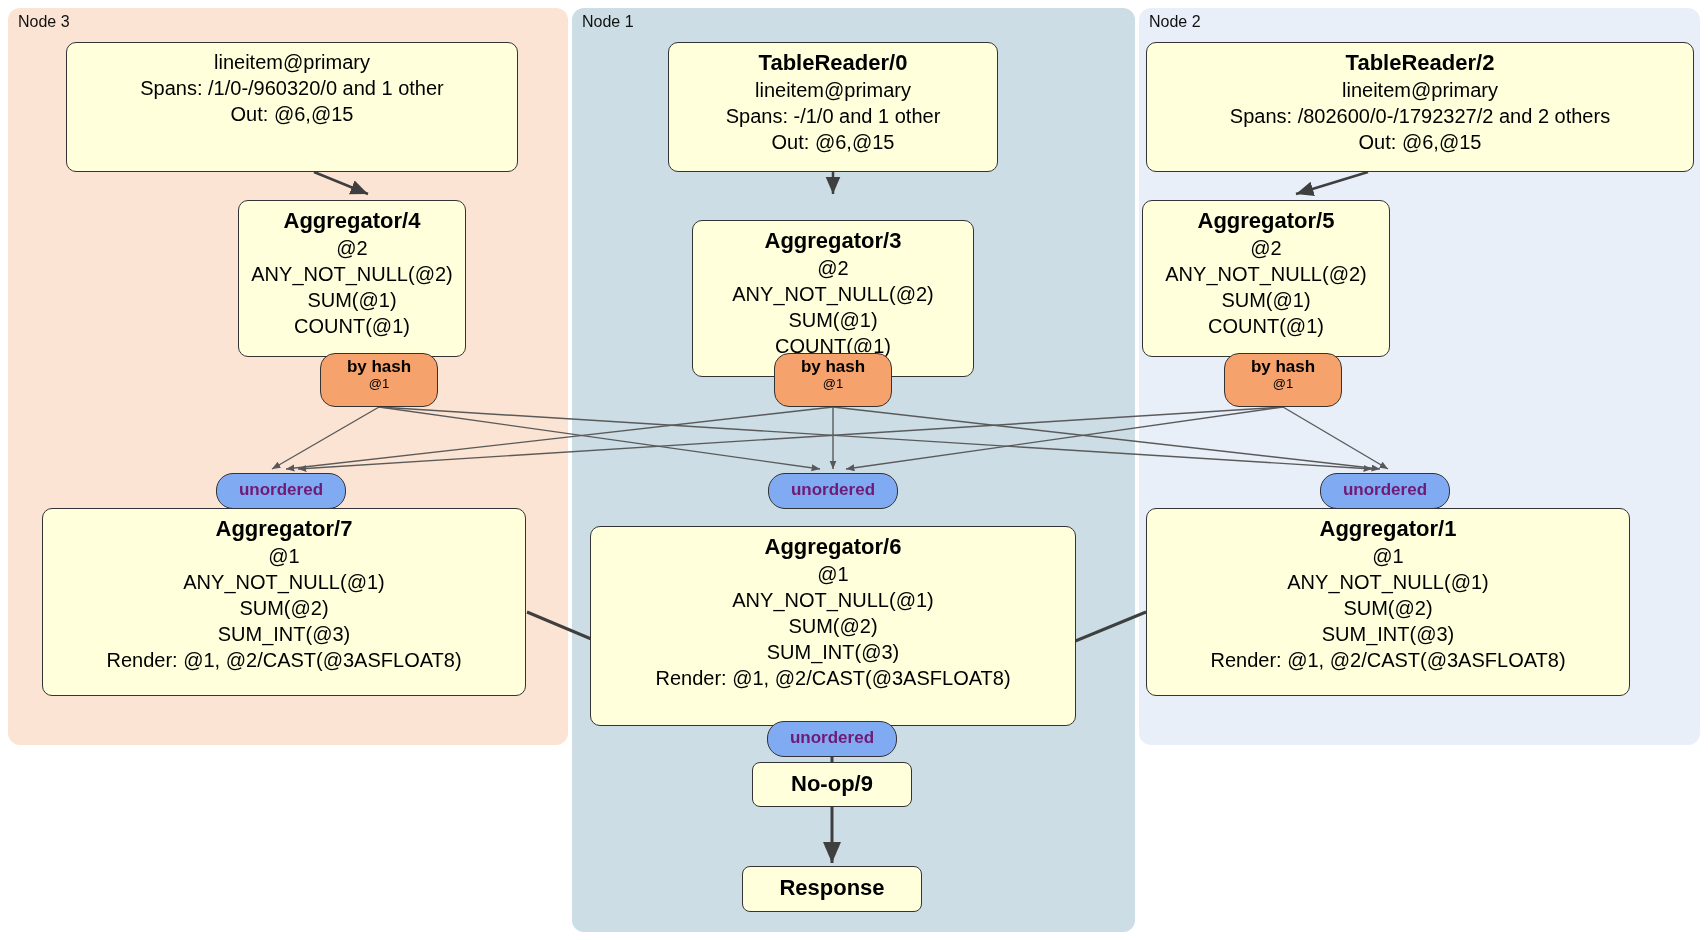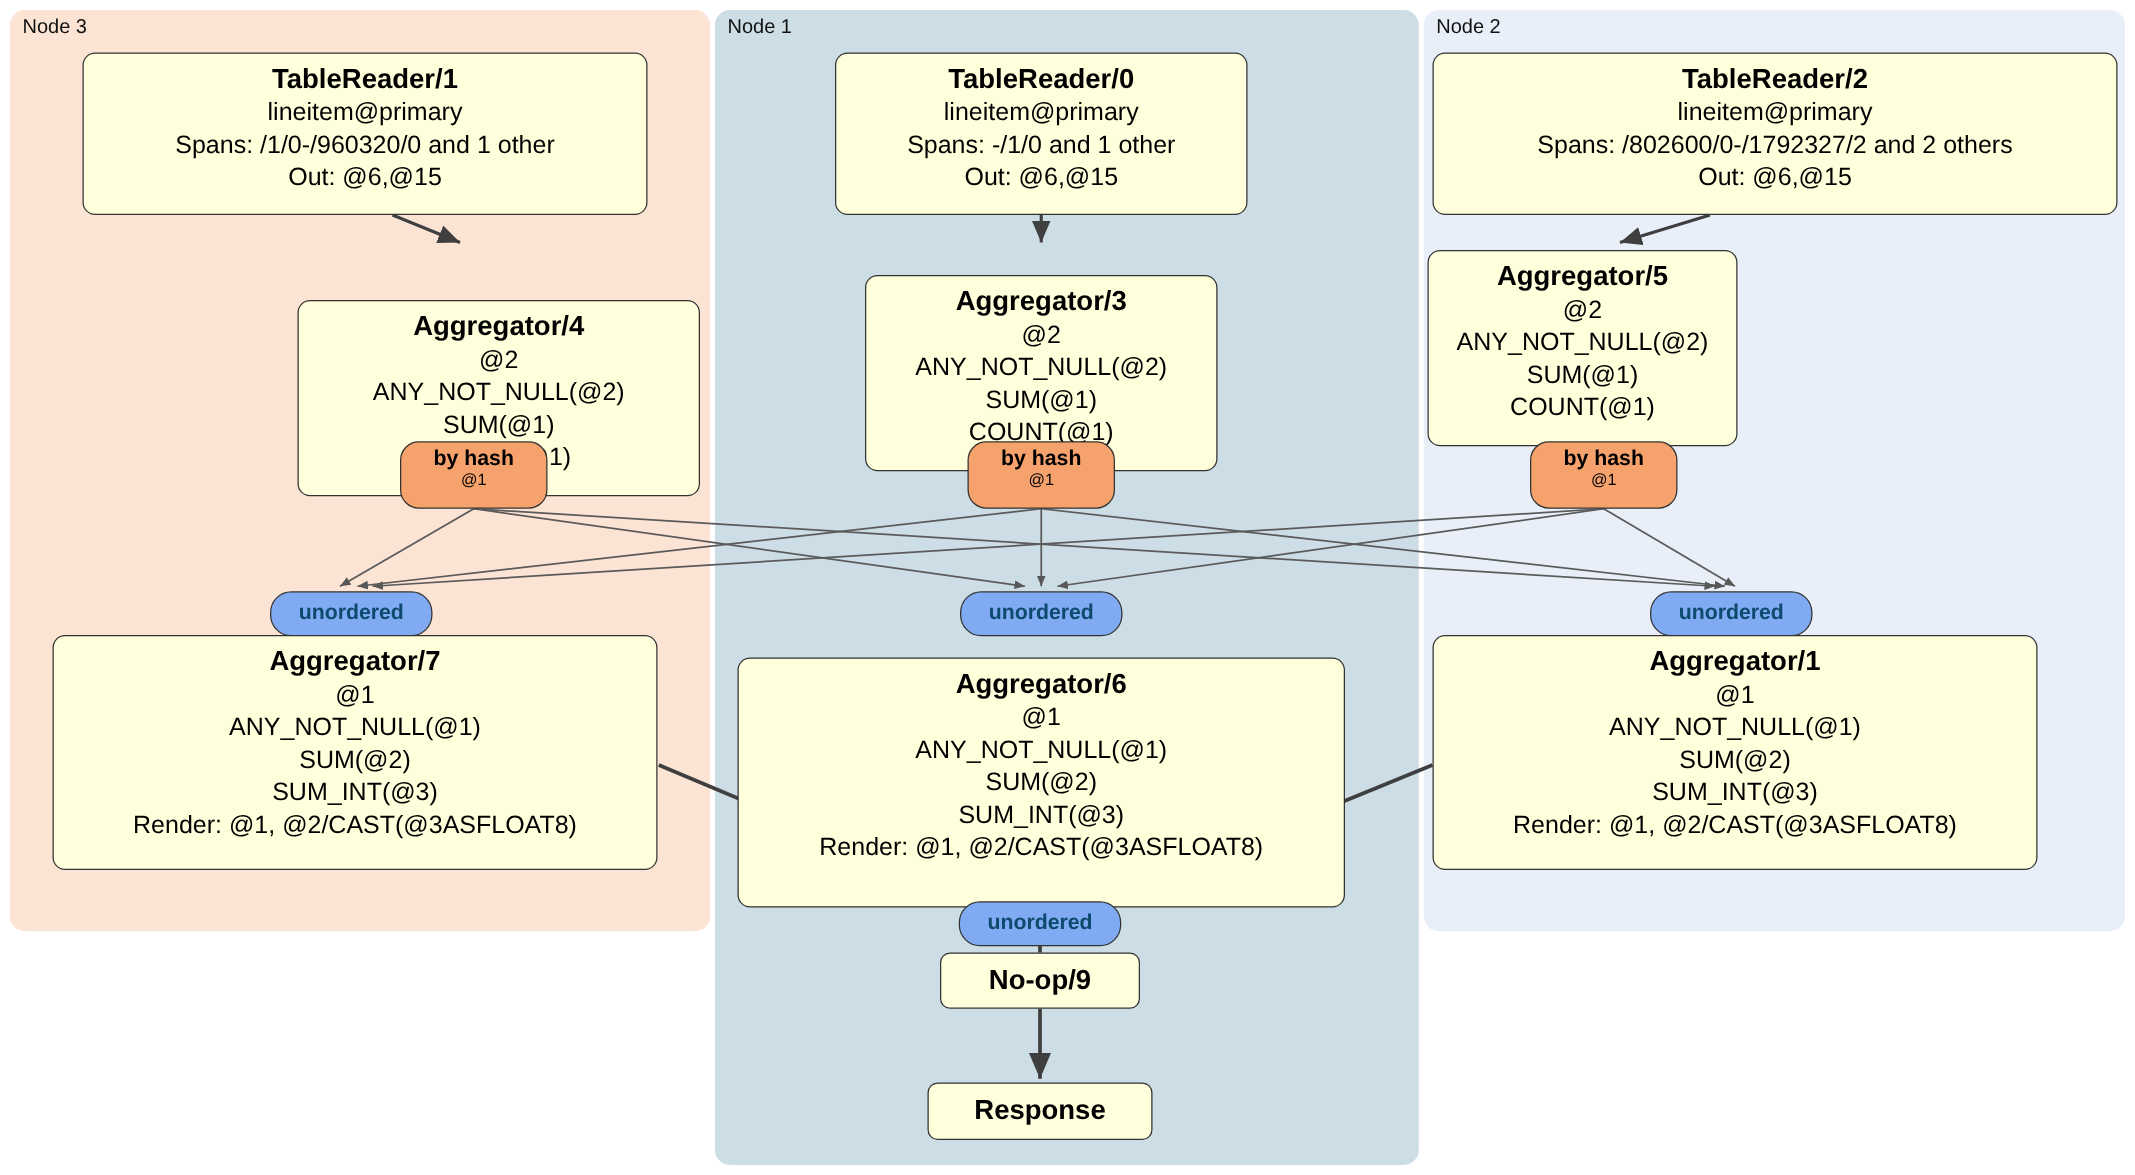--- a/index.html
+++ b/index.html
@@ -21,21 +21,21 @@
   .box .line  { font-size:20px; line-height:1.3; white-space:nowrap; }
 
   .router { position:absolute; background:#f6a26d; border:1.5px solid #333;
             border-radius:15px; text-align:center; box-sizing:border-box;
             padding:3px 8px; }
   .router .rtitle { font-weight:bold; font-size:17px; line-height:1.2; }
   .router .rsub   { font-size:13px; line-height:1.1; }
 
   .sync { position:absolute; background:#80aaf2; border:1.5px solid #333;
           border-radius:17px; text-align:center; box-sizing:border-box;
-          font-weight:bold; font-size:17px; padding:6px 10px; color:#0c4a6e; }
+          font-weight:bold; font-size:17px; padding:6px 10px; color:#701a75; }
 
   .endbox { position:absolute; background:#ffffdb; border:1.5px solid #333;
             border-radius:8px; text-align:center; box-sizing:border-box;
             font-weight:bold; font-size:22px; padding:8px 10px; }
 </style>
 </head>
 <body>
 
 <div class="canvas">
 
@@ -74,27 +74,26 @@
     <line x1="527" y1="612" x2="786" y2="721" stroke="#3f3f3f" stroke-width="3" marker-end="url(#mArrow)"></line>
     <line x1="833" y1="697" x2="833" y2="717" stroke="#3f3f3f" stroke-width="3" marker-end="url(#mArrow)"></line>
     <line x1="1146" y1="612" x2="880" y2="721" stroke="#3f3f3f" stroke-width="3" marker-end="url(#mArrow)"></line>
 
     <line x1="832" y1="756" x2="832" y2="762" stroke="#3f3f3f" stroke-width="3"></line>
 
     <line x1="832" y1="807" x2="832" y2="863" stroke="#3f3f3f" stroke-width="3" marker-end="url(#mArrow)"></line>
   </svg>
 
   <div class="box" style="left:66px; top:42px; width:452px; height:130px;">
-    <div class="title">TableReader/1</div>
     <div class="line">lineitem@primary</div>
     <div class="line">Spans: /1/0-/960320/0 and 1 other</div>
     <div class="line">Out: @6,@15</div>
   </div>
 
-  <div class="box" style="left:238px; top:200px; width:322px; height:157px;margin-top:40px;">
+  <div class="box" style="left:238px; top:200px; width:228px; height:157px;">
     <div class="title">Aggregator/4</div>
     <div class="line">@2</div>
     <div class="line">ANY_NOT_NULL(@2)</div>
     <div class="line">SUM(@1)</div>
     <div class="line">COUNT(@1)</div>
   </div>
 
   <div class="router" style="left:320px; top:353px; width:118px; height:54px;">
     <div class="rtitle">by hash</div>
     <div class="rsub">@1</div>

